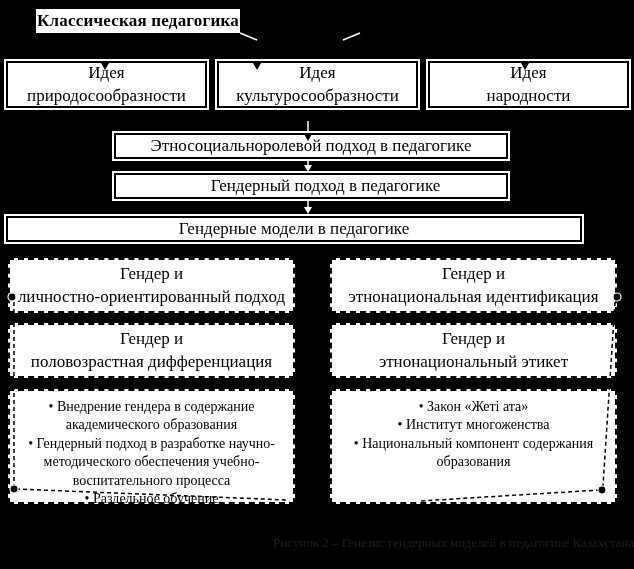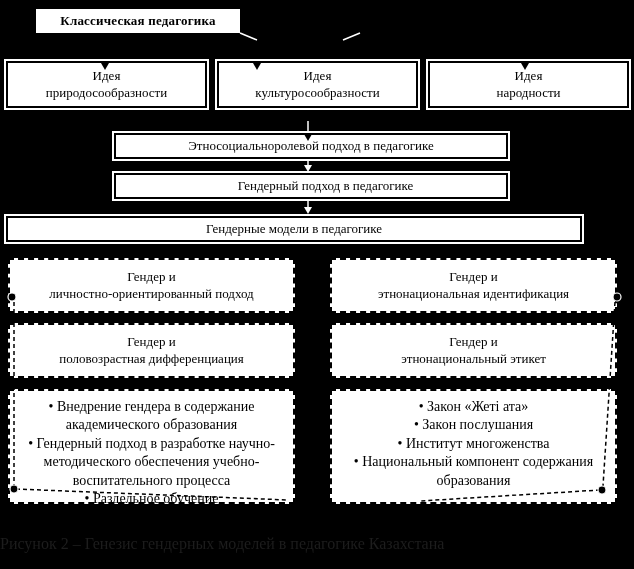--- a/index.html
+++ b/index.html
@@ -13,21 +13,21 @@
   .box{
     position:absolute;
     box-sizing:border-box;
     background:#fff;
     color:#000;
     display:flex;
     align-items:center;
     justify-content:center;
     text-align:center;
     white-space:pre-line;
-    font-size:13px;
+    font-size:17px;
     line-height:1.3;
   }
   .rim{
     border:2px solid #000;
     box-shadow:0 0 0 2px #fff;
   }
   .bold{font-weight:bold;letter-spacing:.2px;}
   .dashed{
     border:2px dashed #000;
     background-clip:border-box;
@@ -41,22 +41,22 @@
   }
   .bullet-item{text-align:center;color:#000;}
   .overlay{
     position:absolute;
     left:0;top:0;width:634px;height:569px;
     pointer-events:none;
   }
   .caption{
     position:absolute;
     left:0;top:535px;width:634px;height:22px;
-    text-align:left;
-    font-size:16px;
+    text-align:right;
+    font-size:13px;
     color:#1d1d1d;
   }
 </style>
 </head>
 <body>
 
 <div class="canvas">
 
   <div class="box bold" style="left:36px;top:9px;width:204px;height:24px;">Классическая педагогика</div>
 
@@ -80,21 +80,20 @@
   <div class="box dashed" style="left:330px;top:323px;width:287px;height:55px;">Гендер и
 этнонациональный этикет</div>
 
   <div class="box dashed list-box" style="left:8px;top:389px;width:287px;height:115px;">
       <div class="bullet-item">• Внедрение гендера в содержание академического образования</div>
       <div class="bullet-item">• Гендерный подход в разработке научно-методического обеспечения учебно-воспитательного процесса</div>
       <div class="bullet-item">• Раздельное обучение</div>
     </div>
   <div class="box dashed list-box" style="left:330px;top:389px;width:287px;height:115px;">
       <div class="bullet-item">• Закон «Жеті ата»</div>
-      <div class="bullet-item">• Закон послушания</div>
       <div class="bullet-item">• Институт многоженства</div>
       <div class="bullet-item">• Национальный компонент содержания образования</div>
     </div>
 
   <svg class="overlay" viewBox="0 0 634 569" xmlns="http://www.w3.org/2000/svg">
 
     <line x1="240" y1="33" x2="257" y2="40" stroke="#fff" stroke-width="1.5"></line>
     <line x1="360" y1="33" x2="343" y2="40" stroke="#fff" stroke-width="1.5"></line>
 
     <polygon points="101,63 109,63 105,70" fill="#000"></polygon>

